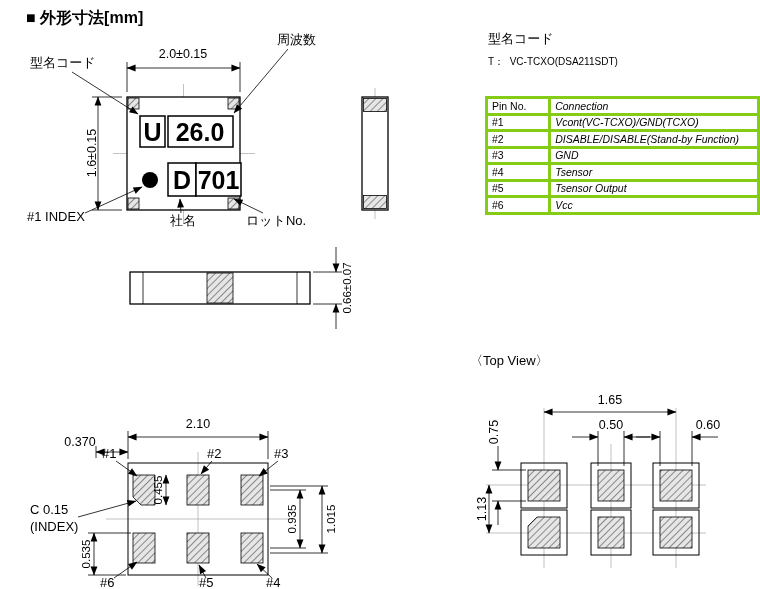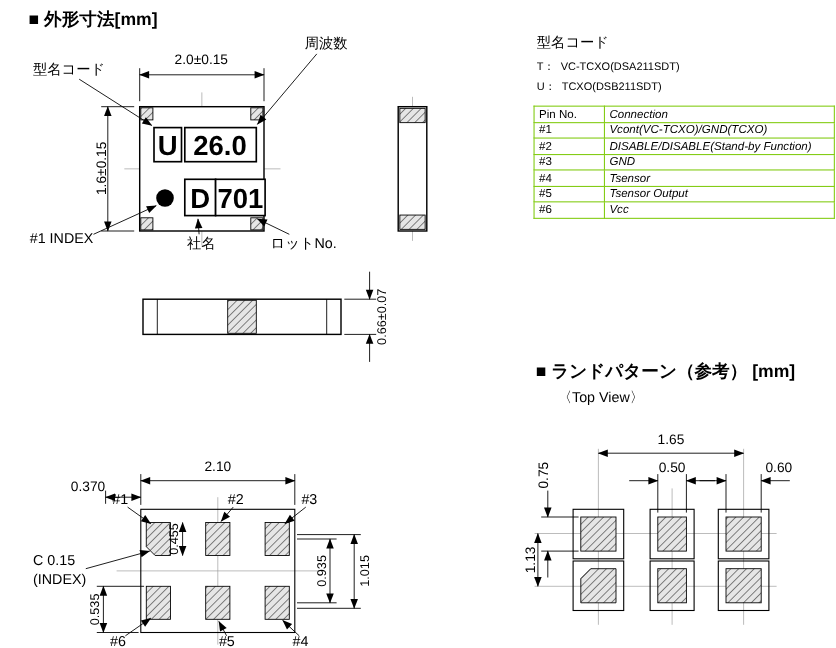--- a/index.html
+++ b/index.html
@@ -5,21 +5,21 @@
   html,body{margin:0;padding:0;background:#fff;}
   .page{position:relative;width:760px;height:589px;background:#fff;overflow:hidden;
         font-family:"Liberation Sans","DejaVu Sans",sans-serif;color:#000;}
   .abs{position:absolute;}
   .h1{font-size:16px;font-weight:bold;white-space:nowrap;}
   .mc-title{font-size:13px;margin-bottom:5px;}
   .mc-line{font-size:10px;line-height:18px;white-space:pre;}
   .pin-title{font-size:12.5px;margin-bottom:3px;}
   .topview{font-size:13px;}
   table.pins{border-collapse:collapse;}
-  table.pins th,table.pins td{border:1px solid #84cc16;font-size:10.5px;padding:0 4px;height:13.5px;
+  table.pins th,table.pins td{border:3px solid #84cc16;font-size:10.5px;padding:0 4px;height:13.5px;
         font-weight:normal;text-align:left;white-space:nowrap;}
   table.pins .c1{width:55px;}
   table.pins .c2{width:200px;font-style:italic;}
   svg text{font-family:"Liberation Sans","DejaVu Sans",sans-serif;fill:#000;}
   .dimtext{font-size:12.5px;text-anchor:middle;}
   .sm{font-size:11.5px;}
   .lbl{font-size:13px;}
   .marking{font-size:25px;font-weight:bold;text-anchor:middle;}
   .body{fill:#fff;stroke:#000;stroke-width:1.3;}
   .body2{fill:none;stroke:#000;stroke-width:1;}
@@ -205,21 +205,20 @@
       <line class="thin" x1="489" y1="485" x2="489" y2="533" marker-start="url(#ah)" marker-end="url(#ah)"></line>
       <text class="dimtext" x="486" y="509" transform="rotate(-90 486 509)">1.13</text>
     </g>
   </svg>
 
   <div class="abs h1" style="left:26px;top:8px">■ 外形寸法[mm]</div>
 
   <div class="abs" style="left:488px;top:30px">
     <div class="mc-title">型名コード</div>
     <div class="mc-line">T：  VC-TCXO(DSA211SDT)</div>
-    <div class="mc-line">U：  TCXO(DSB211SDT)</div>
   </div>
 
   <div class="abs" style="left:485px;top:96px">
     <table class="pins">
       <thead>
         <tr>
           <th class="c1">Pin No.</th>
           <th class="c2">Connection</th>
         </tr>
       </thead>
@@ -245,16 +244,15 @@
           <td class="c2">Tsensor Output</td>
         </tr>
         <tr>
           <td class="c1">#6</td>
           <td class="c2">Vcc</td>
         </tr>
       </tbody>
     </table>
   </div>
 
-  <div class="abs h1" style="left:487px;top:328px">■ ランドパターン（参考） [mm]</div>
-  <div class="abs topview" style="left:507px;top:352px">〈Top View〉</div>
+  <div class="abs topview" style="left:470px;top:352px">〈Top View〉</div>
 
 </div>
 
 </body></html>

